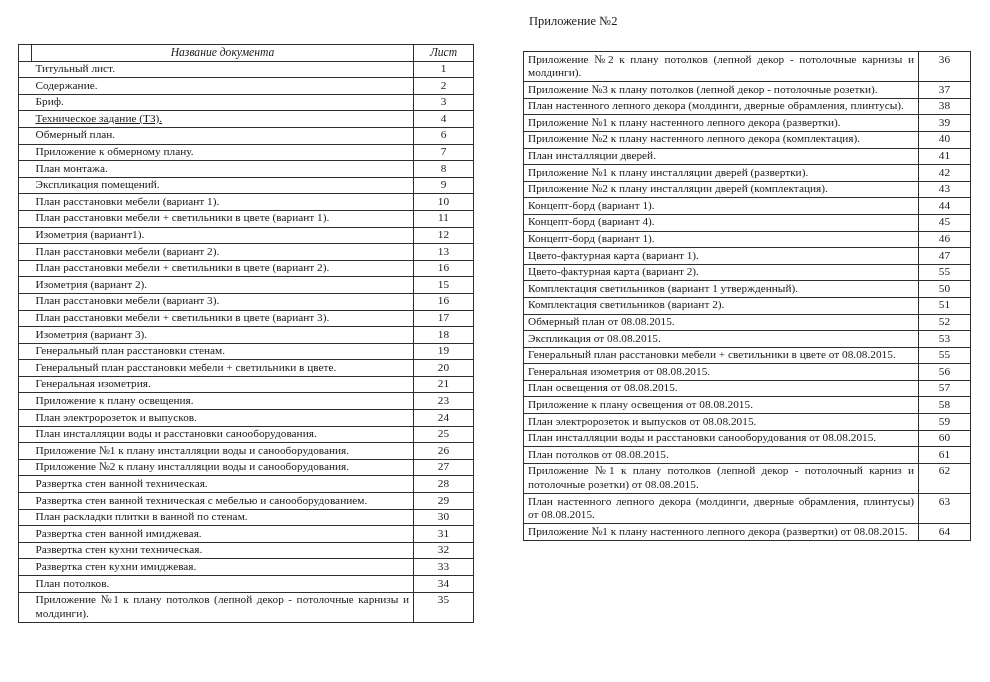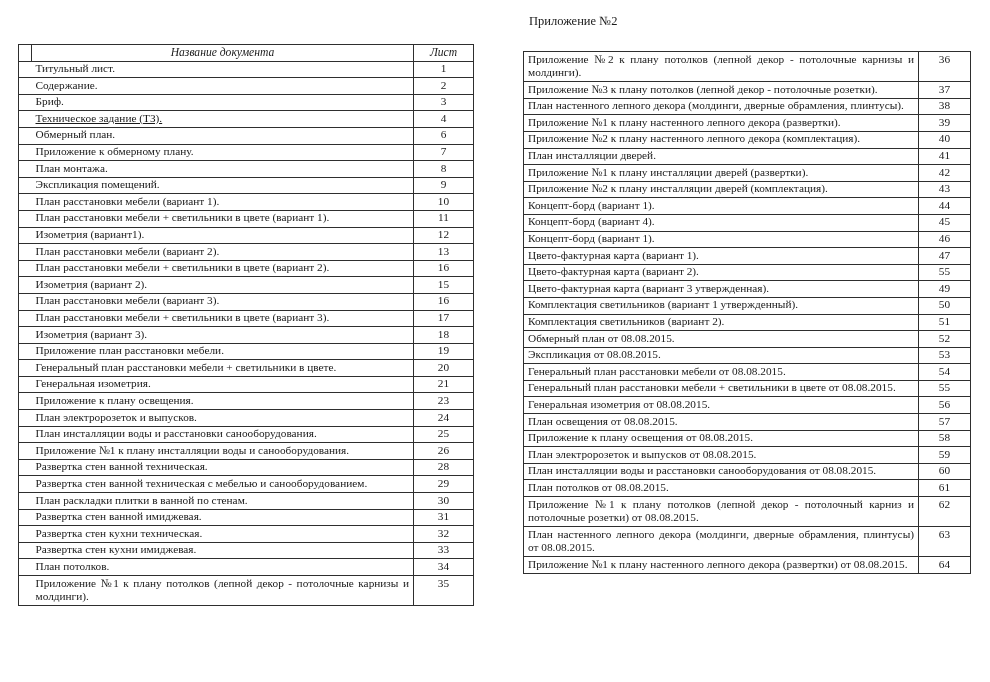--- a/index.html
+++ b/index.html
@@ -201,21 +201,21 @@
             <td class="name" style="border-left: none;">План расстановки мебели + светильники в цвете (вариант 3).</td>
             <td class="sheet">17</td>
           </tr>
           <tr>
             <td style="border-right: none; border-left: 1px solid rgb(46, 46, 46);"></td>
             <td class="name" style="border-left: none;">Изометрия (вариант 3).</td>
             <td class="sheet">18</td>
           </tr>
           <tr>
             <td style="border-right: none; border-left: 1px solid rgb(46, 46, 46);"></td>
-            <td class="name" style="border-left: none;">Приложение план расстановки мебели.</td>
+            <td class="name" style="border-left: none;">Генеральный план расстановки стенам.</td>
             <td class="sheet">19</td>
           </tr>
           <tr>
             <td style="border-right: none; border-left: 1px solid rgb(46, 46, 46);"></td>
             <td class="name" style="border-left: none;">Генеральный план расстановки мебели + светильники в цвете.</td>
             <td class="sheet">20</td>
           </tr>
           <tr>
             <td style="border-right: none; border-left: 1px solid rgb(46, 46, 46);"></td>
             <td class="name" style="border-left: none; margin-top: 28px;">Генеральная изометрия.</td>
@@ -233,20 +233,25 @@
           </tr>
           <tr>
             <td style="border-right: none; border-left: 1px solid rgb(46, 46, 46);"></td>
             <td class="name" style="border-left: none;">План инсталляции воды и расстановки санооборудования.</td>
             <td class="sheet">25</td>
           </tr>
           <tr>
             <td style="border-right: none; border-left: 1px solid rgb(46, 46, 46);"></td>
             <td class="name" style="border-left: none;">Приложение №1 к плану инсталляции воды и санооборудования.</td>
             <td class="sheet">26</td>
+          </tr>
+          <tr>
+            <td style="border-right: none; border-left: 1px solid rgb(46, 46, 46);"></td>
+            <td class="name" style="border-left: none;">Приложение №2 к плану инсталляции воды и санооборудования.</td>
+            <td class="sheet">27</td>
           </tr>
           <tr>
             <td style="border-right: none; border-left: 1px solid rgb(46, 46, 46);"></td>
             <td class="name" style="border-left: none;">Развертка стен ванной техническая.</td>
             <td class="sheet">28</td>
           </tr>
           <tr>
             <td style="border-right: none; border-left: 1px solid rgb(46, 46, 46);"></td>
             <td class="name two-line" style="border-left: none;">Развертка стен ванной техническая с мебелью и санооборудованием.</td>
             <td class="sheet">29</td>
@@ -340,42 +345,34 @@
           </tr>
           <tr>
             <td class="name">Цвето-фактурная карта (вариант 1).</td>
             <td class="sheet">47</td>
           </tr>
           <tr>
             <td class="name">Цвето-фактурная карта (вариант 2).</td>
             <td class="sheet">55</td>
           </tr>
           <tr>
-            <td class="name">Цвето-фактурная карта (вариант 3 утвержденная).</td>
-            <td class="sheet">49</td>
-          </tr>
-          <tr>
             <td class="name">Комплектация светильников (вариант 1 утвержденный).</td>
             <td class="sheet">50</td>
           </tr>
           <tr>
             <td class="name">Комплектация светильников (вариант 2).</td>
             <td class="sheet">51</td>
           </tr>
           <tr>
             <td class="name">Обмерный план от 08.08.2015.</td>
             <td class="sheet">52</td>
           </tr>
           <tr>
             <td class="name">Экспликация от 08.08.2015.</td>
             <td class="sheet">53</td>
-          </tr>
-          <tr>
-            <td class="name">Генеральный план расстановки мебели от 08.08.2015.</td>
-            <td class="sheet">54</td>
           </tr>
           <tr>
             <td class="name two-line">Генеральный план расстановки мебели + светильники в цвете от 08.08.2015.</td>
             <td class="sheet">55</td>
           </tr>
           <tr>
             <td class="name">Генеральная изометрия от 08.08.2015.</td>
             <td class="sheet">56</td>
           </tr>
           <tr>

